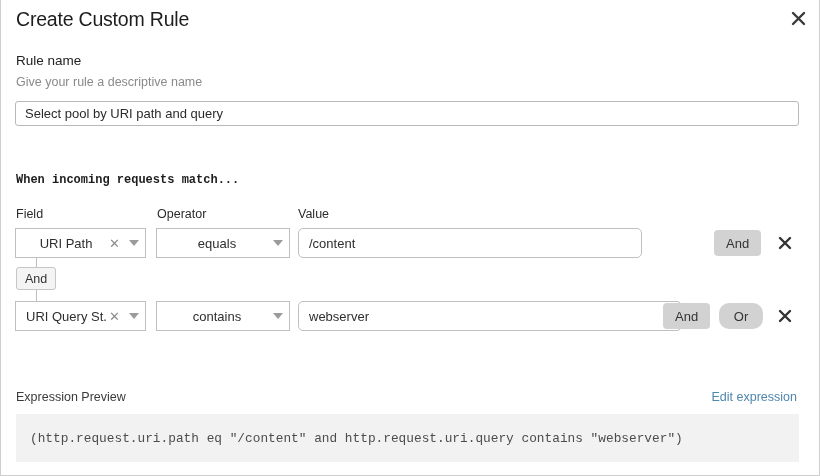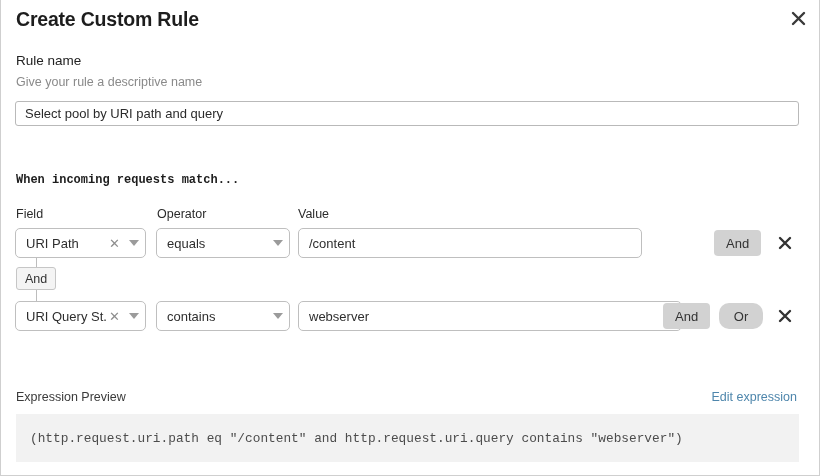--- a/index.html
+++ b/index.html
@@ -22,21 +22,21 @@
     border-top: none;
     overflow: hidden;
   }
 
   
   .dlg-title {
     position: absolute;
     left: 15px;
     top: 8px;
     font-size: 19.5px;
-    font-weight: bold;
+    font-weight: normal;
     letter-spacing: -0.2px;
     color: #1d1d1d;
   }
   .close-btn {
     position: absolute;
     right: 9px;
     top: 6px;
     width: 24px;
     height: 24px;
     display: flex;
@@ -106,25 +106,26 @@
 
   
   .cond-row { position: absolute; left: 0; width: 820px; height: 30px; }
   .row1 { top: 228px; }
   .row2 { top: 301px; }
 
   .sel {
     position: absolute;
     height: 30px;
     border: 1px solid #bfbfbf;
-    border-radius: 5px;
-    background: #ffffff;
-    display: flex;
-    align-items: center;
-    cursor: pointer;
+    border-radius: 0;
+    background: #ffffff;
+    display: flex;
+    align-items: center;
+    cursor: pointer;
+    text-align: center;
   }
   .sel-text {
     flex: 1 1 auto;
     font-size: 13px;
     color: #2e2e2e;
     padding-left: 10px;
     white-space: nowrap;
     overflow: hidden;
   }
   .sel-clear {

